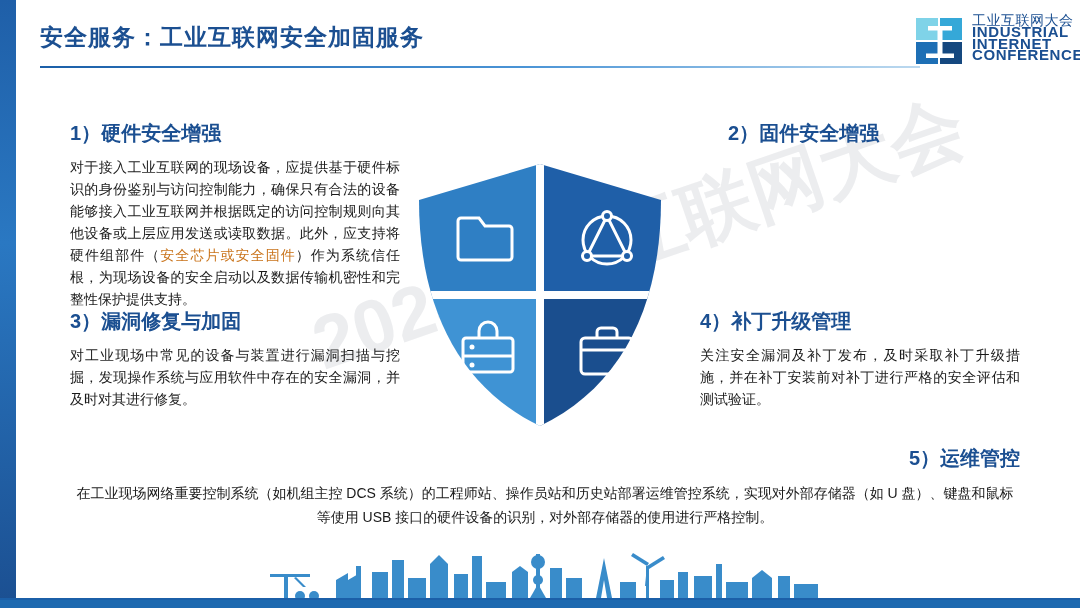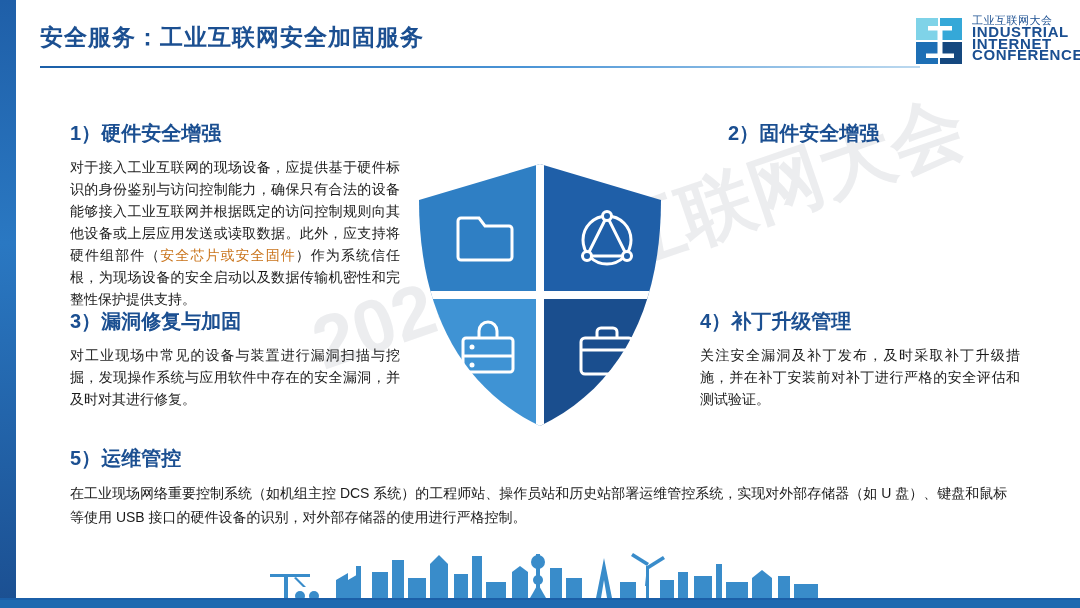--- a/index.html
+++ b/index.html
@@ -71,21 +71,21 @@
     width: 52px;
     height: 52px;
   }
   .logo-text {
     position: absolute;
     left: 58px;
     top: 0;
     width: 96px;
   }
   .logo-cn {
-    font-size: 11px;
+    font-size: 14px;
     color: #1b4f91;
     letter-spacing: 0.5px;
     line-height: 12px;
     white-space: nowrap;
   }
   .logo-en {
     font-size: 15px;
     color: #1b4f91;
     font-weight: bold;
     line-height: 11.5px;
@@ -123,22 +123,22 @@
     text-align: justify;
   }
   .hl {
     color: #c9731a;
   }
   #block1 { left: 70px;  top: 120px; width: 330px; }
   #block2 { left: 700px; top: 120px; width: 320px; margin-left: 28px; }
   #block3 { left: 70px;  top: 308px; width: 330px; }
   #block4 { left: 700px; top: 308px; width: 320px; }
   #block5 { left: 70px;  top: 445px; width: 950px; text-align: center; }
-  #block5 .block-title { text-align: left; }
-  #block5 .block-body { text-align: left; line-height: 24px; }
+  #block5 .block-title { text-align: right; }
+  #block5 .block-body { text-align: center; line-height: 24px; }
 
   
   .shield-wrap {
     position: absolute;
     left: 405px;
     top: 160px;
     width: 270px;
     height: 270px;
   }
   .shield-wrap svg { display: block; }

